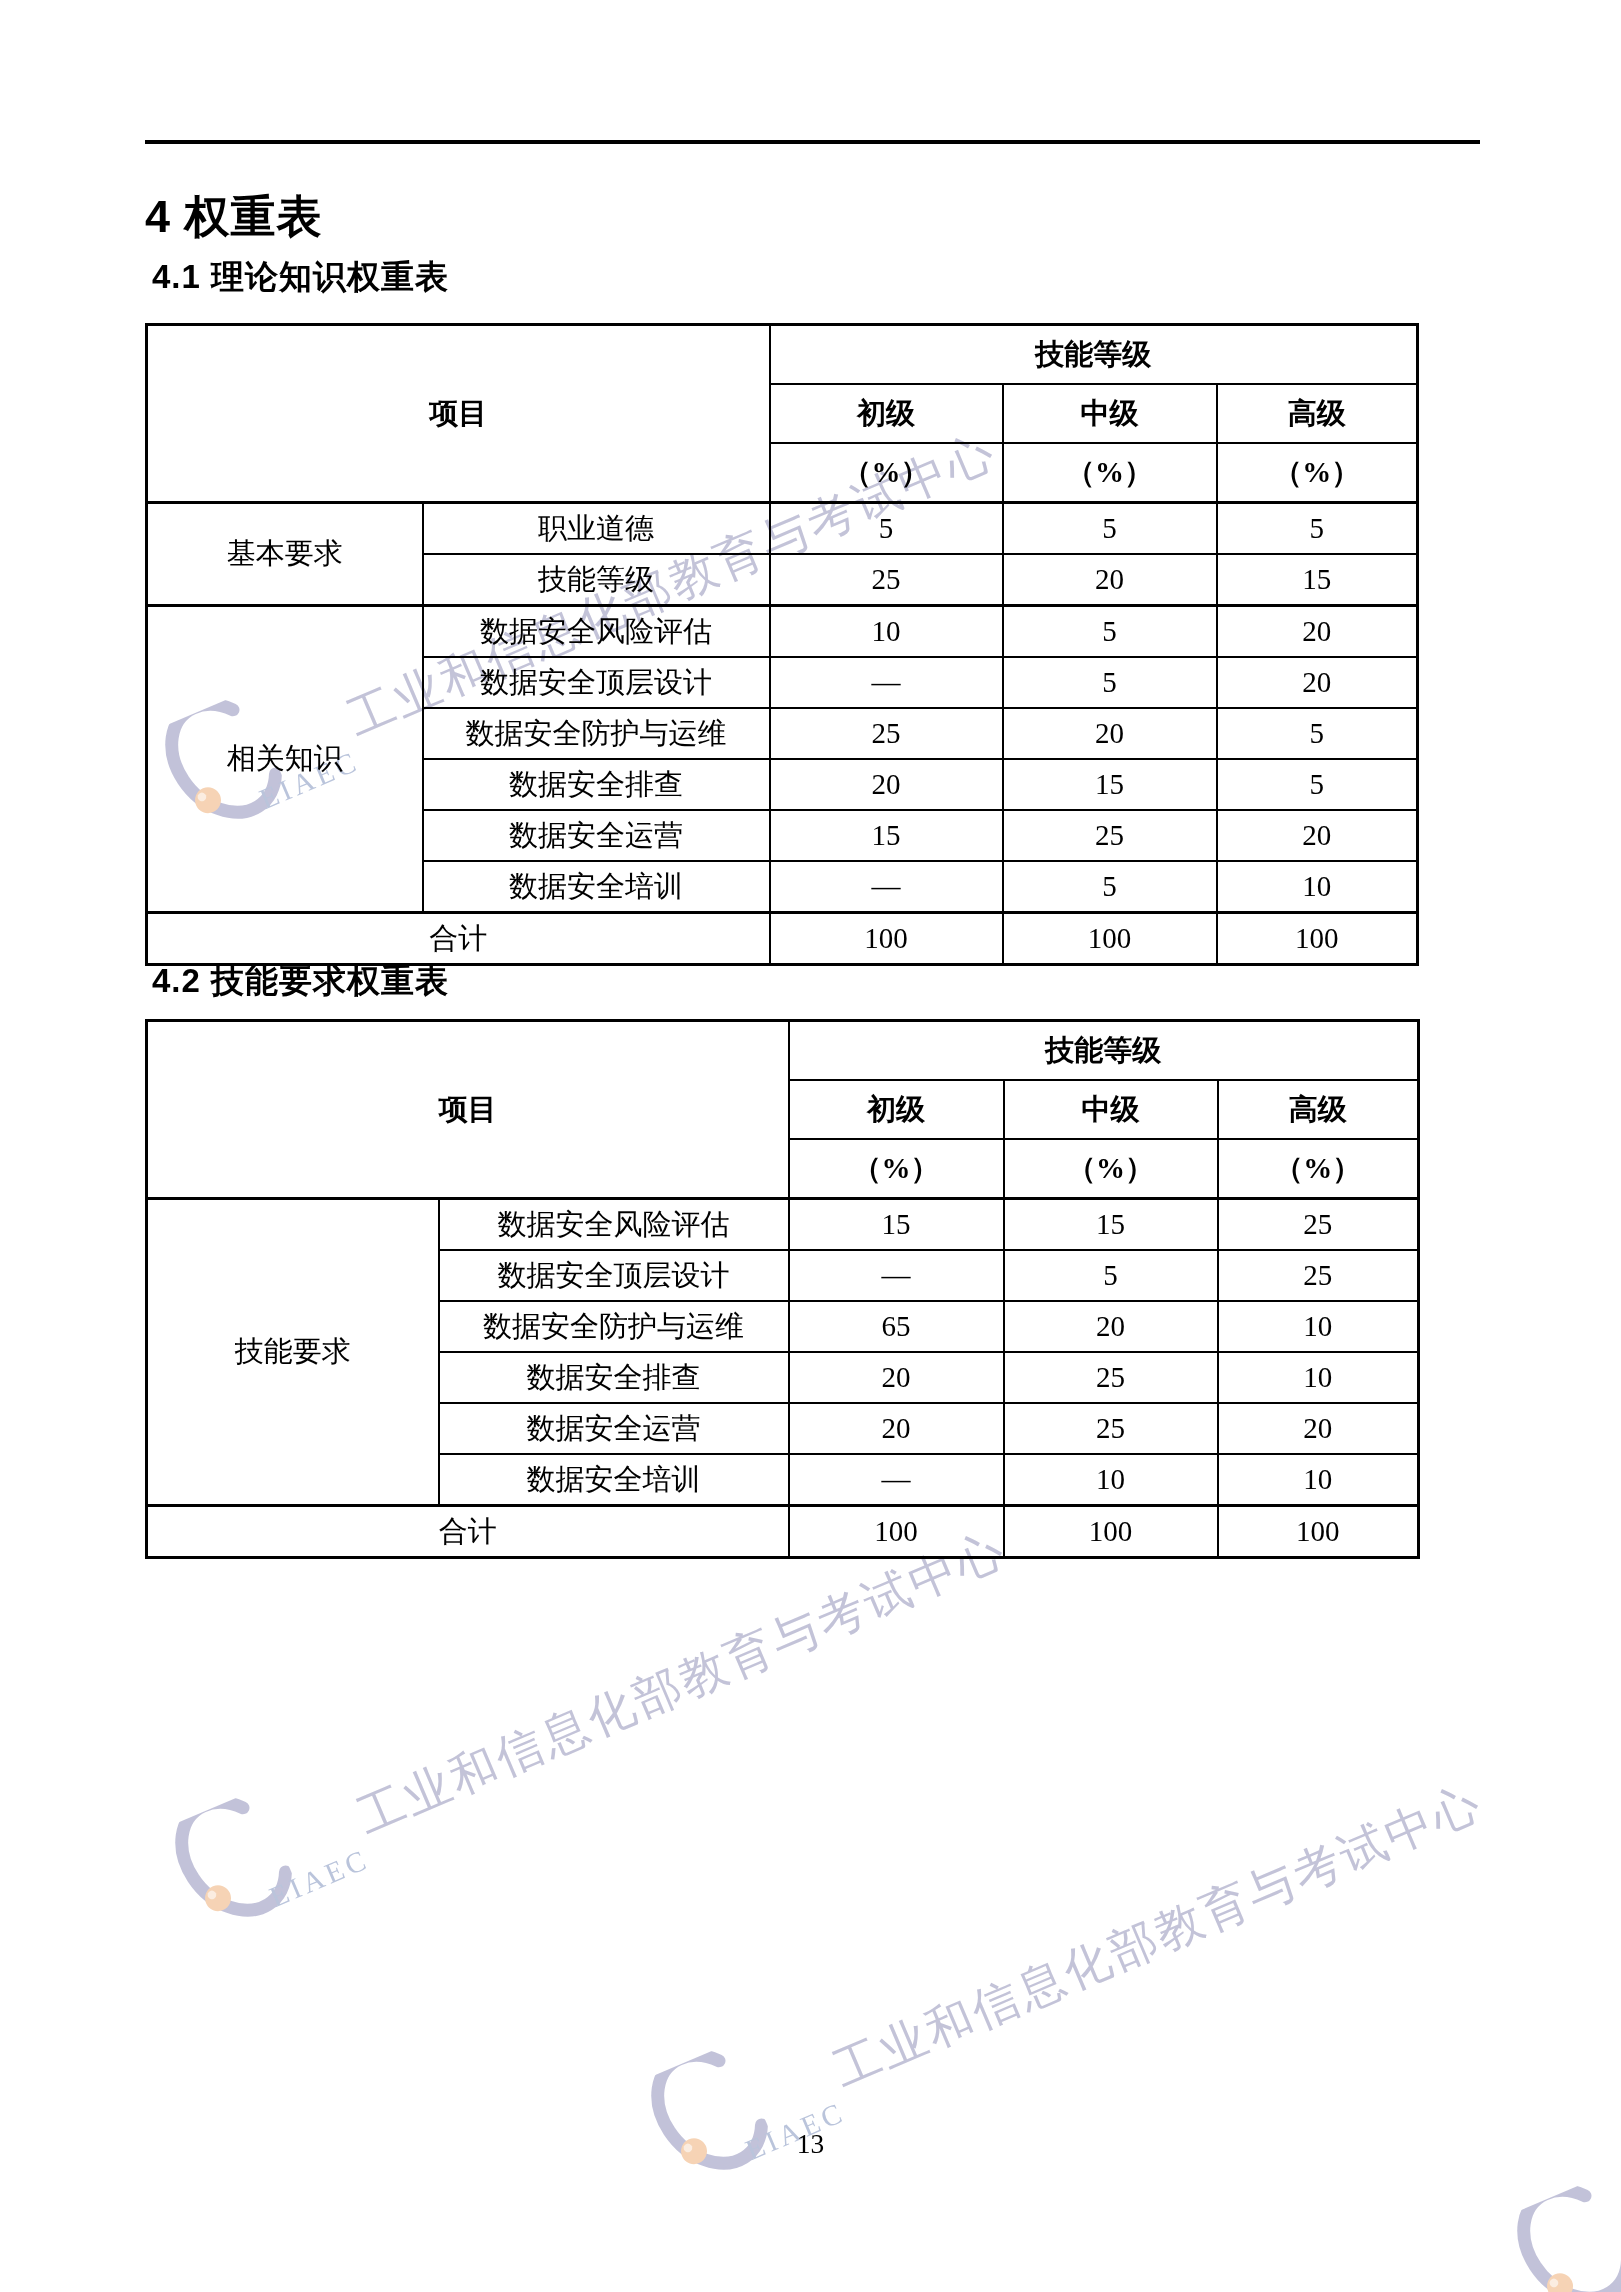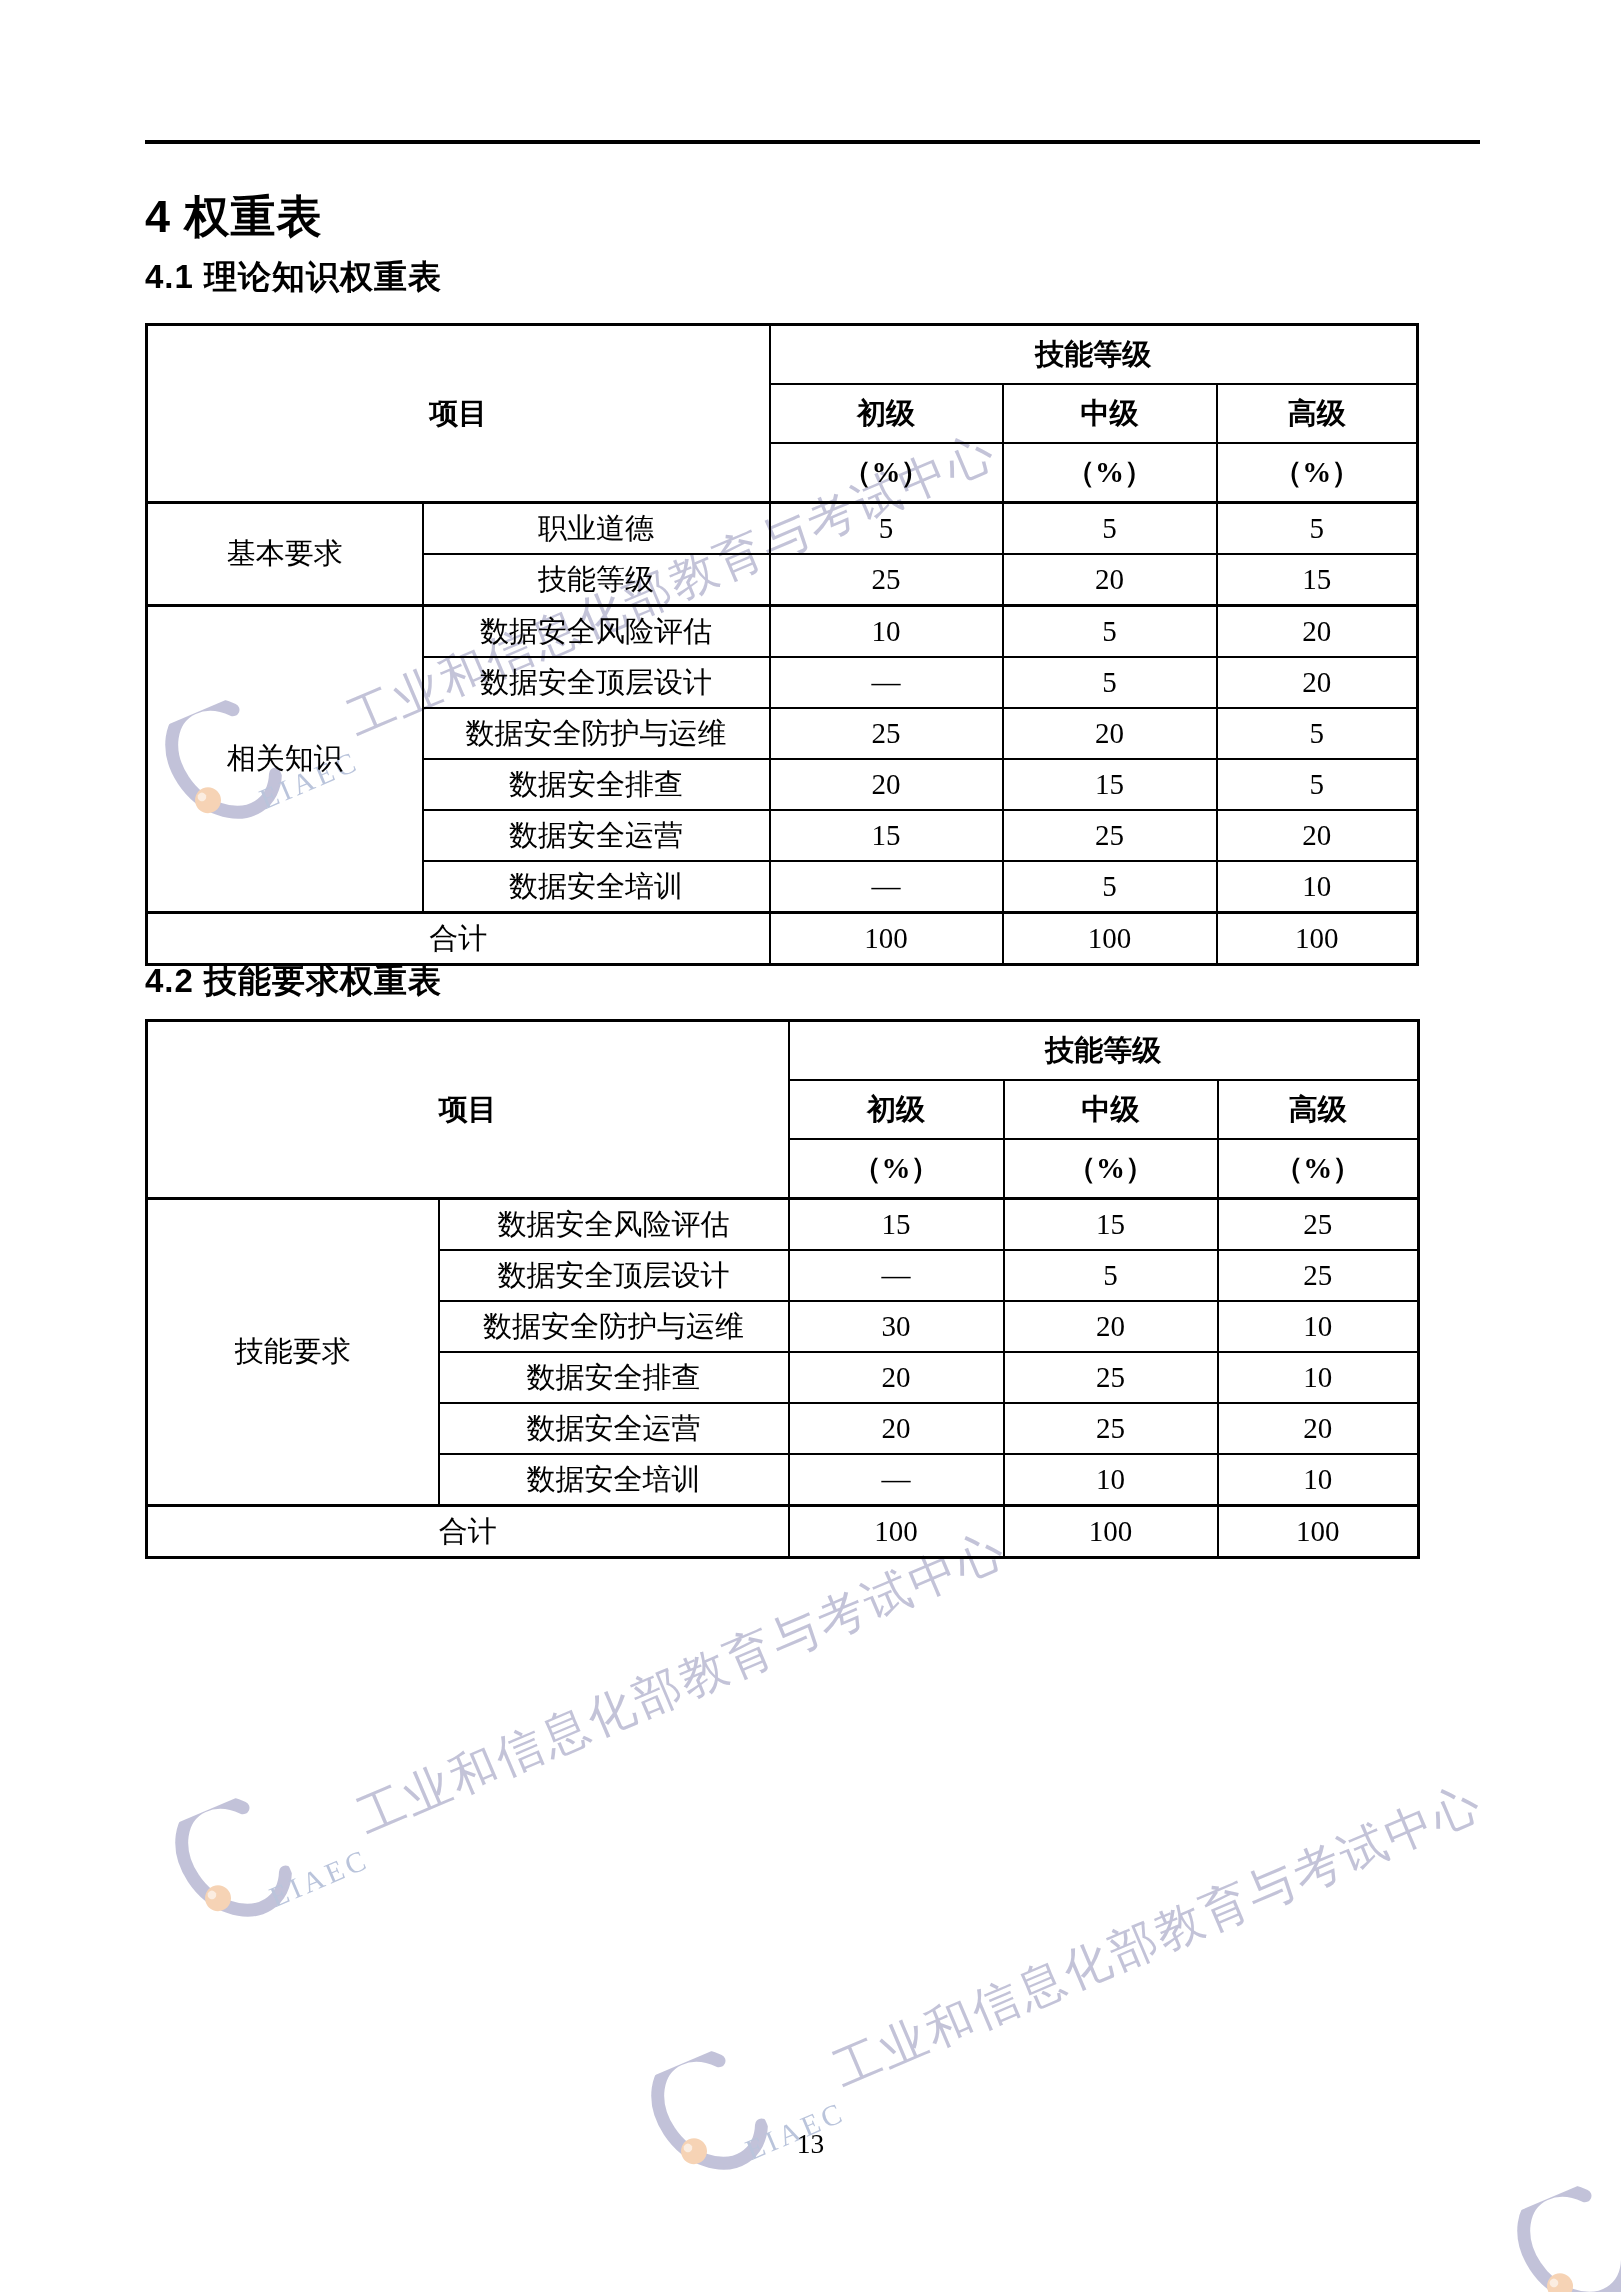--- a/index.html
+++ b/index.html
@@ -8,21 +8,21 @@
     font-family:"Liberation Serif","DejaVu Serif",serif;color:#000;
   }
   .layer{position:absolute;inset:0;}
   .content{z-index:2;}
   .wm-layer{z-index:1;}
 
   
   .top-rule{position:absolute;left:145px;top:140px;width:1335px;height:3.9px;background:#000;}
   .h1{position:absolute;left:145px;top:192px;font-family:"Liberation Sans","DejaVu Sans",sans-serif;
       font-weight:bold;font-size:45px;line-height:1.1;letter-spacing:1px;}
-  .h2{position:absolute;left:145px;font-family:"Liberation Sans","DejaVu Sans",sans-serif;
+  .h2{position:absolute;left:152px;font-family:"Liberation Sans","DejaVu Sans",sans-serif;
       font-weight:bold;font-size:33px;line-height:1.1;letter-spacing:1px;}
   .h2-1{top:259px;}
   .h2-2{top:955px;margin-top:8px;}
 
   
   table.wt{position:absolute;left:145px;border-collapse:collapse;table-layout:fixed;
            background:transparent;border:3.9px solid #000;}
   table.t1{top:323px;width:1271px;}
   table.t2{top:1019px;width:1271px;}
   table.wt td{border:2px solid #000;text-align:center;vertical-align:middle;
@@ -214,21 +214,21 @@
         <td>25</td>
       </tr>
       <tr class="dr">
         <td>数据安全顶层设计</td>
         <td>—</td>
         <td>5</td>
         <td>25</td>
       </tr>
       <tr class="dr">
         <td>数据安全防护与运维</td>
-        <td>30</td>
+        <td>65</td>
         <td>20</td>
         <td>10</td>
       </tr>
       <tr class="dr">
         <td>数据安全排查</td>
         <td>20</td>
         <td>25</td>
         <td>10</td>
       </tr>
       <tr class="dr">

